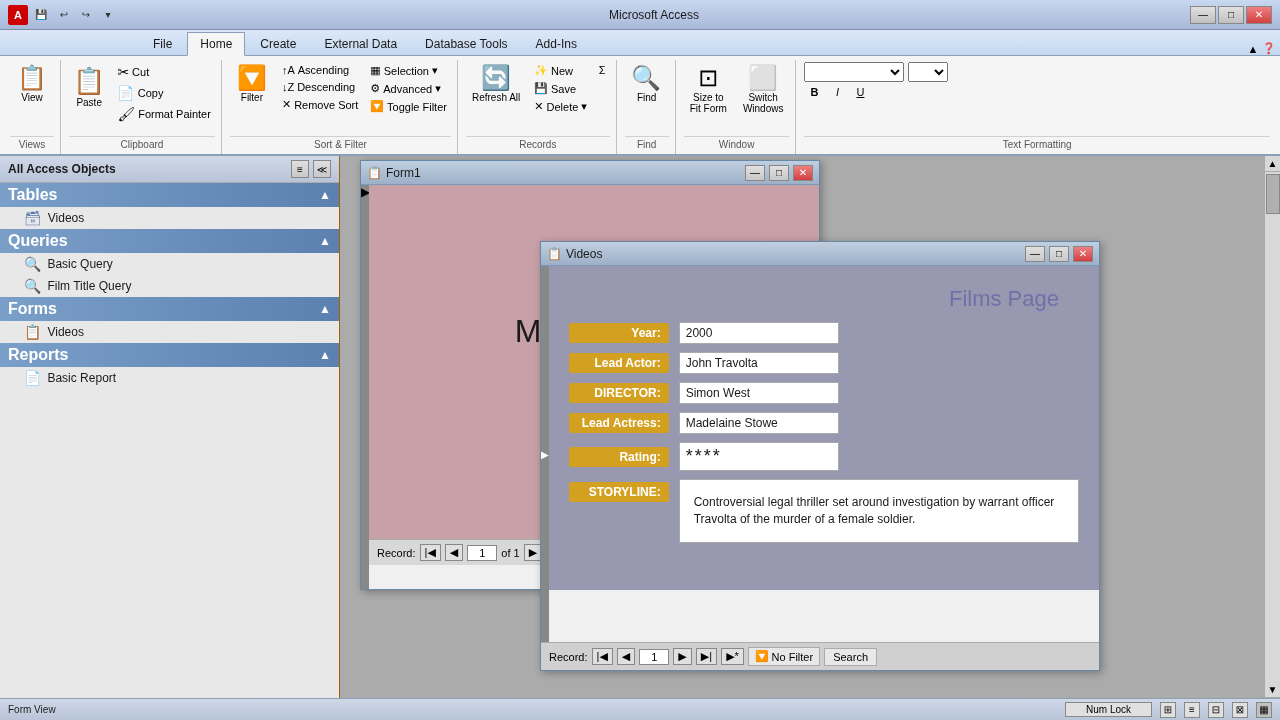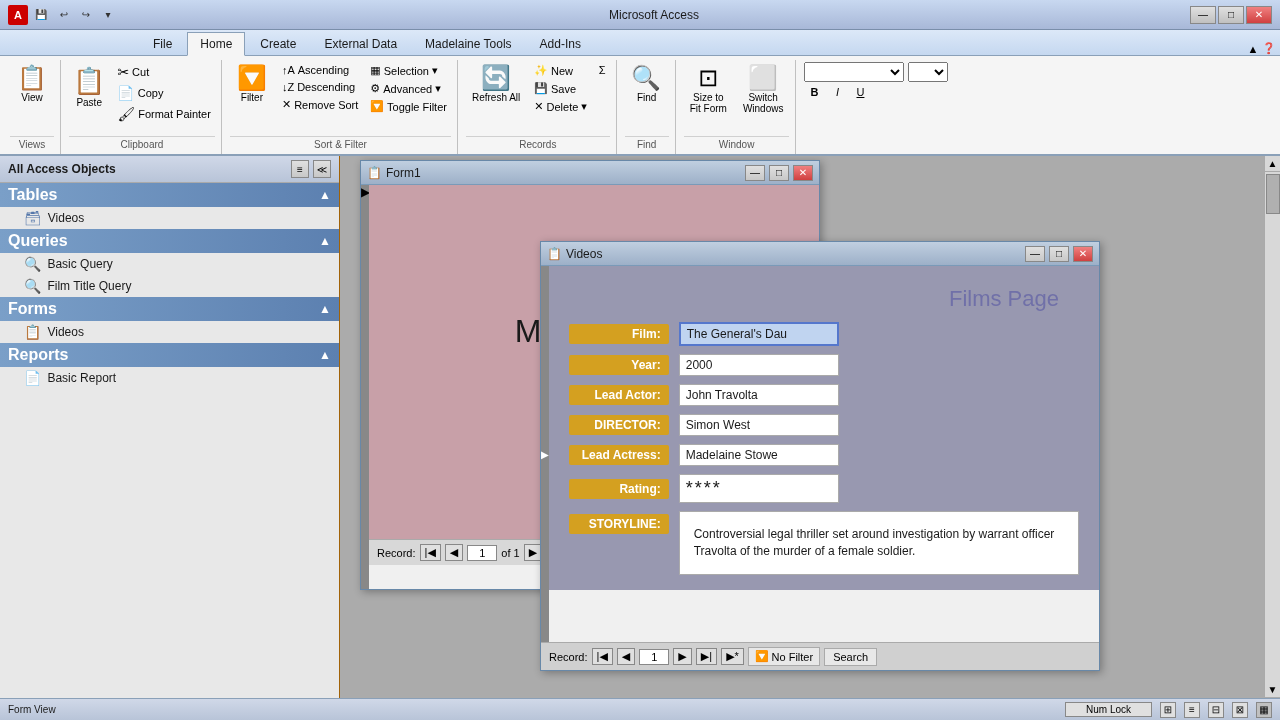--- a/index.html
+++ b/index.html
@@ -357,21 +357,21 @@
     <div class="tb-btn">□</div>
     <div class="tb-btn close">✕</div>
   </div>
 </div>
 
 <div class="ribbon-tabs">
   <div class="ribbon-tab">File</div>
   <div class="ribbon-tab active">Home</div>
   <div class="ribbon-tab">Create</div>
   <div class="ribbon-tab">External Data</div>
-  <div class="ribbon-tab">Madelaine Tools</div>
+  <div class="ribbon-tab">Database Tools</div>
   <div class="ribbon-tab">Add-Ins</div>
   <div style="margin-left:auto; display:flex; align-items:center; margin-right:4px; gap:4px;">
     <div style="font-size:11px; cursor:pointer;">▲</div>
     <div style="font-size:11px; cursor:pointer;">❓</div>
   </div>
 </div>
 
 <div class="ribbon">
 
   <div class="ribbon-group">
@@ -515,20 +515,21 @@
             </div>
           <div class="ribbon-btn-small" style="font-style:italic; width:20px; justify-content:center;">
               <span>I</span>
             </div>
           <div class="ribbon-btn-small" style="text-decoration:underline; width:20px; justify-content:center;">
               <span>U</span>
             </div>
         </div>
       </div>
     </div>
+    <div class="ribbon-group-label">Text Formatting</div>
   </div>
 </div>
 
 <div class="main-content">
 
   <div class="nav-panel">
     <div class="nav-header">
       <div class="nav-header-title">All Access Objects</div>
       <div class="nav-header-controls">
         <div class="nav-ctrl-btn">≡</div>
@@ -627,24 +628,20 @@
       </div>
       <div style="display:flex; height:calc(100% - 24px); flex-direction:column;">
         <div style="display:flex; flex:1; overflow:hidden;">
           <div style="width:8px; background:#888; display:flex; align-items:center; cursor:ns-resize;">
               <span style="color:white; font-size:10px;">▶</span>
             </div>
           <div class="videos-content">
             <div class="films-main">
               <div class="films-title">Films Page</div>
 
-              <div class="field-row">
-                <div class="field-label">Film:</div>
-                <div class="field-value selected">The General's Dau</div>
-              </div>
 
               <div class="field-row">
                 <div class="field-label">Year:</div>
                 <div class="field-value">2000</div>
               </div>
 
               <div class="field-row">
                 <div class="field-label">Lead Actor:</div>
                 <div class="field-value">John Travolta</div>
               </div>

